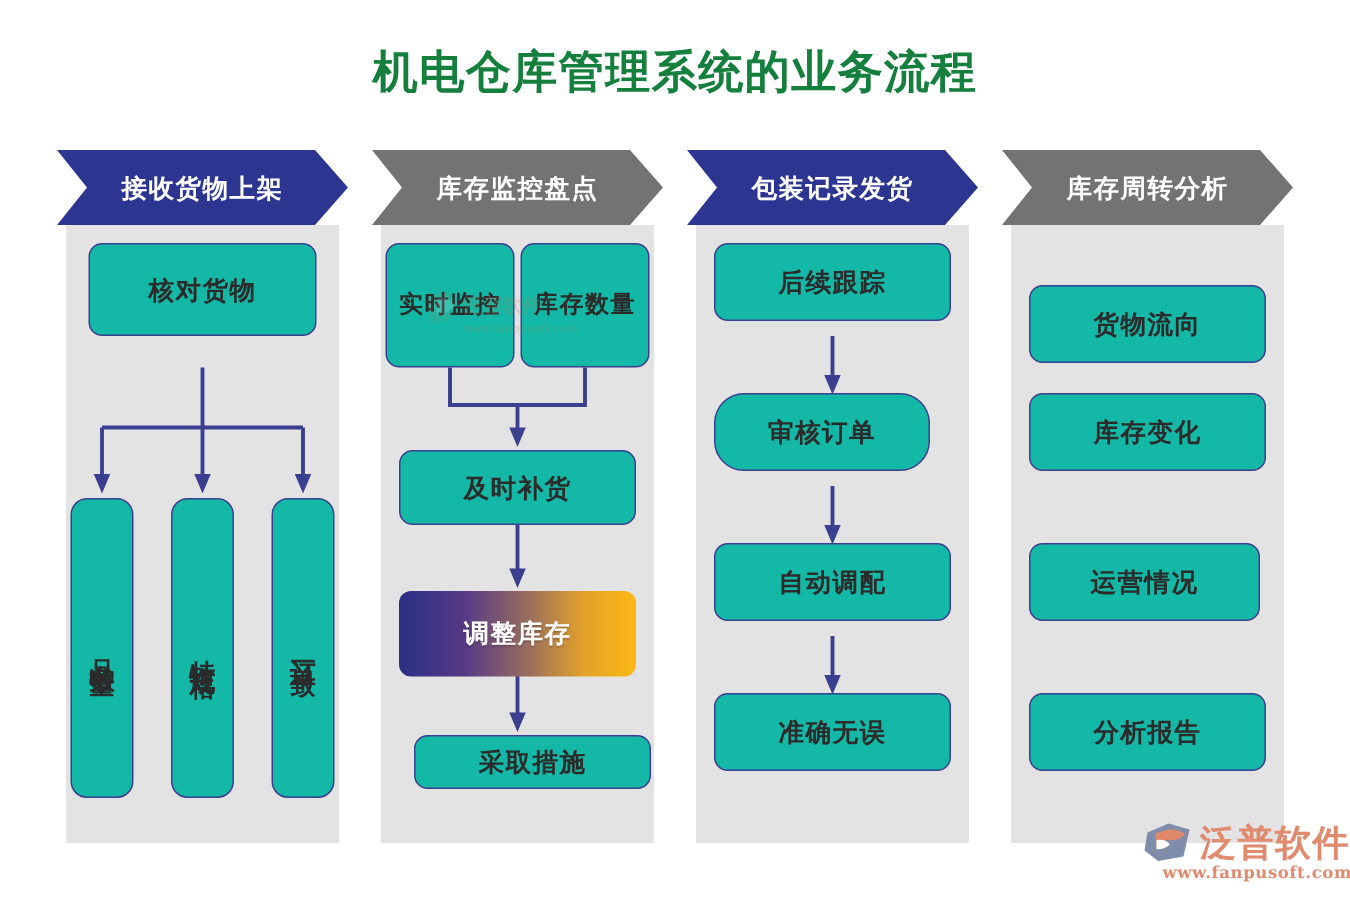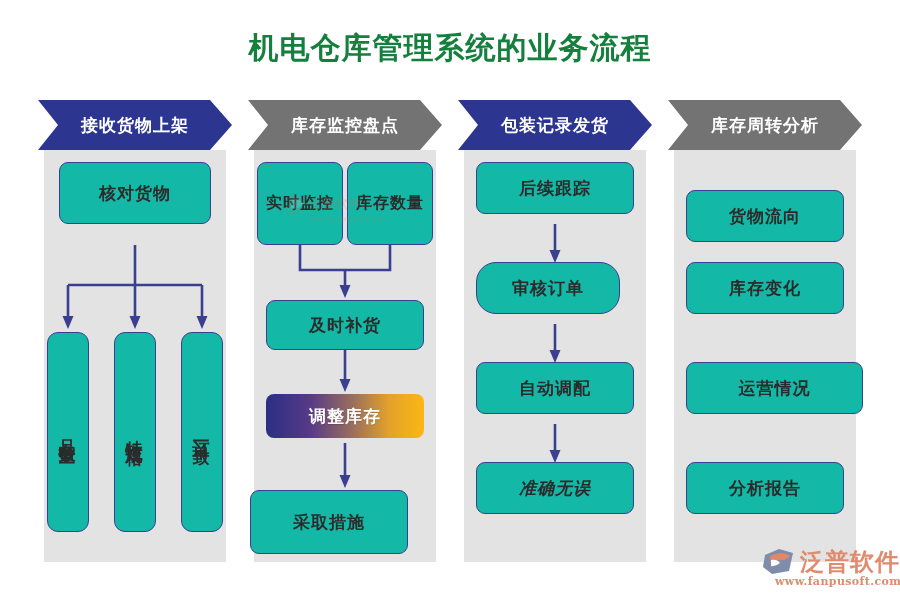--- a/index.html
+++ b/index.html
@@ -206,22 +206,22 @@
         <path d="M97,198 L91.5,185 L102.5,185 Z"></path>
         <path d="M97,292 L91.5,279 L102.5,279 Z"></path>
         <path d="M97,388 L91.5,375 L102.5,375 Z"></path>
       </g>
     </svg>
 
     <div class="node" style="left:99px; top:62px; width:86px; height:83px; font-size:16px;">库存数量</div>
     <div class="node" style="left:9px; top:62px; width:86px; height:83px; font-size:16px;">实时监控</div>
 
     <div class="node" style="left:18px; top:200px; width:158px; height:50px;">及时补货</div>
-    <div class="node grad" style="left:18px; top:294px; width:158px; height:44px;">调整库存</div>
-    <div class="node" style="left:2px; top:390px; width:158px; height:64px;font-family:Liberation Mono, monospace;">采取措施</div>
+    <div class="node grad" style="left:18px; top:294px; width:158px; height:57px;">调整库存</div>
+    <div class="node" style="left:28px; top:390px; width:158px; height:36px;font-family:Liberation Mono, monospace;">采取措施</div>
   </div>
 
   <div class="column c2">
     <div class="chev navy">包装记录发货</div>
     <div class="panel"></div>
 
     <svg class="conn" viewBox="0 0 194 462">
       <g stroke="#3b3f8f" stroke-width="2.6" fill="none">
         <path d="M97,124 L97,152"></path>
         <path d="M97,224 L97,252"></path>
@@ -230,30 +230,30 @@
       <g fill="#3b3f8f">
         <path d="M97,163 L91.5,150 L102.5,150 Z"></path>
         <path d="M97,263 L91.5,250 L102.5,250 Z"></path>
         <path d="M97,363 L91.5,350 L102.5,350 Z"></path>
       </g>
     </svg>
 
     <div class="node" style="left:18px; top:62px; width:158px; height:52px;text-align:right;">后续跟踪</div>
     <div class="node" style="left:18px; top:162px; width:144px; height:52px;border-radius:20px;">审核订单</div>
     <div class="node" style="left:18px; top:262px; width:158px; height:52px;">自动调配</div>
-    <div class="node" style="left:18px; top:362px; width:158px; height:52px;font-style:italic;">准确无误</div>
+    <div class="node" style="left:18px; top:362px; width:158px; height:52px;">准确无误</div>
   </div>
 
   <div class="column c3">
     <div class="chev gold">库存周转分析</div>
     <div class="panel"></div>
 
     <div class="node" style="left:18px; top:62px; width:158px; height:52px;margin-top:28px;">货物流向</div>
     <div class="node" style="left:18px; top:162px; width:158px; height:52px;">库存变化</div>
-    <div class="node" style="left:18px; top:262px; width:177px; height:52px;">运营情况</div>
+    <div class="node" style="left:18px; top:262px; width:154px; height:52px;">运营情况</div>
     <div class="node" style="left:18px; top:362px; width:158px; height:52px;">分析报告</div>
   </div>
 
   <svg id="wm-center" class="wm" viewBox="0 0 120 34">
     <path d="M4,6 L16,2 L24,10 L18,22 L6,24 Z" fill="#c9744f" opacity=".55"></path>
     <path d="M9,8 Q18,4 22,12 Q17,18 10,17 Z" fill="#ffffff" opacity=".8"></path>
     <text x="28" y="16" font-family="DejaVu Sans, sans-serif" font-size="13" font-weight="bold" fill="#c9744f">泛普软件</text>
     <text x="28" y="29" font-family="DejaVu Serif, serif" font-size="7" font-weight="bold" fill="#c9744f">www.fanpusoft.com</text>
   </svg>
 

